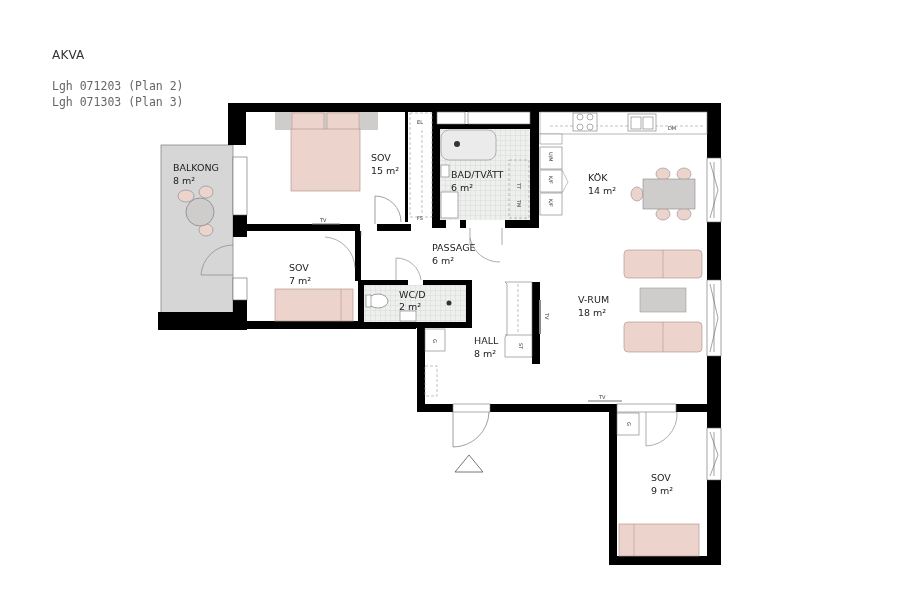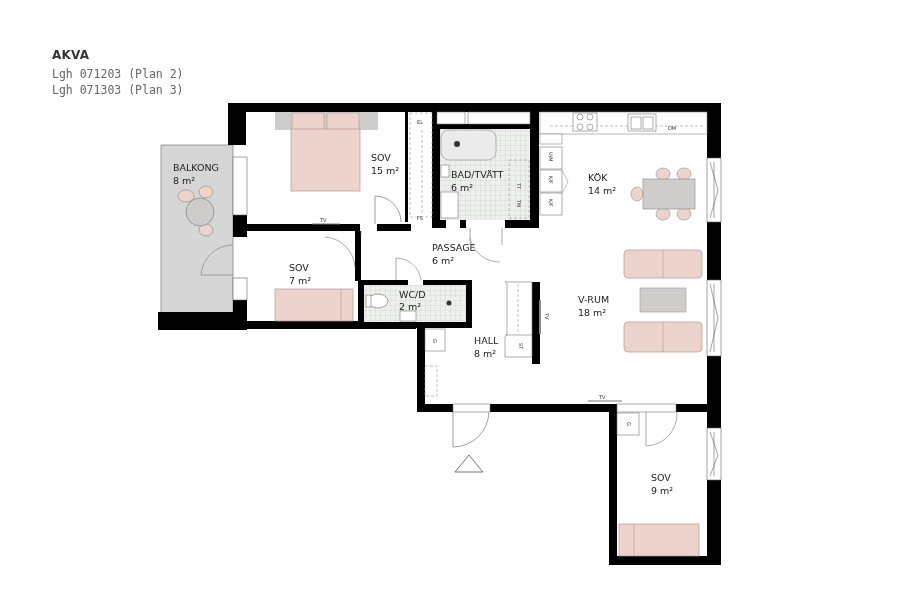--- a/index.html
+++ b/index.html
@@ -1,18 +1,18 @@
 <!DOCTYPE html>
 <html><head>
   <meta charset="utf-8">
   <style>
     html, body { margin: 0; padding: 0; background: #ffffff; }
     body { width: 900px; height: 600px; position: relative; overflow: hidden; font-family: "DejaVu Sans Mono", "Liberation Mono", monospace; }
     .title-block { position: absolute; left: 52px; top: 48px; color: #555; }
-    .title-block .name { font-family: "DejaVu Sans", "Liberation Sans", sans-serif; font-weight: bold; font-size: 12px; color: #333; margin-bottom: 4px; letter-spacing: 0.2px; }
+    .title-block .name { font-family: "DejaVu Sans", "Liberation Sans", sans-serif; font-weight: normal; font-size: 12px; color: #333; margin-bottom: 16px; letter-spacing: 0.2px; }
     .title-block .line { font-size: 11.5px; line-height: 16px; color: #666; }
     svg.plan { position: absolute; left: 0; top: 0; }
     .room-label { font-family: "DejaVu Sans", "Liberation Sans", sans-serif; font-size: 9.5px; fill: #222; }
     .tiny { font-family: "DejaVu Sans", "Liberation Sans", sans-serif; font-size: 5px; fill: #333; }
   </style>
 </head>
 <body>
 
 <div class="title-block">
   <div class="name">AKVA</div>

